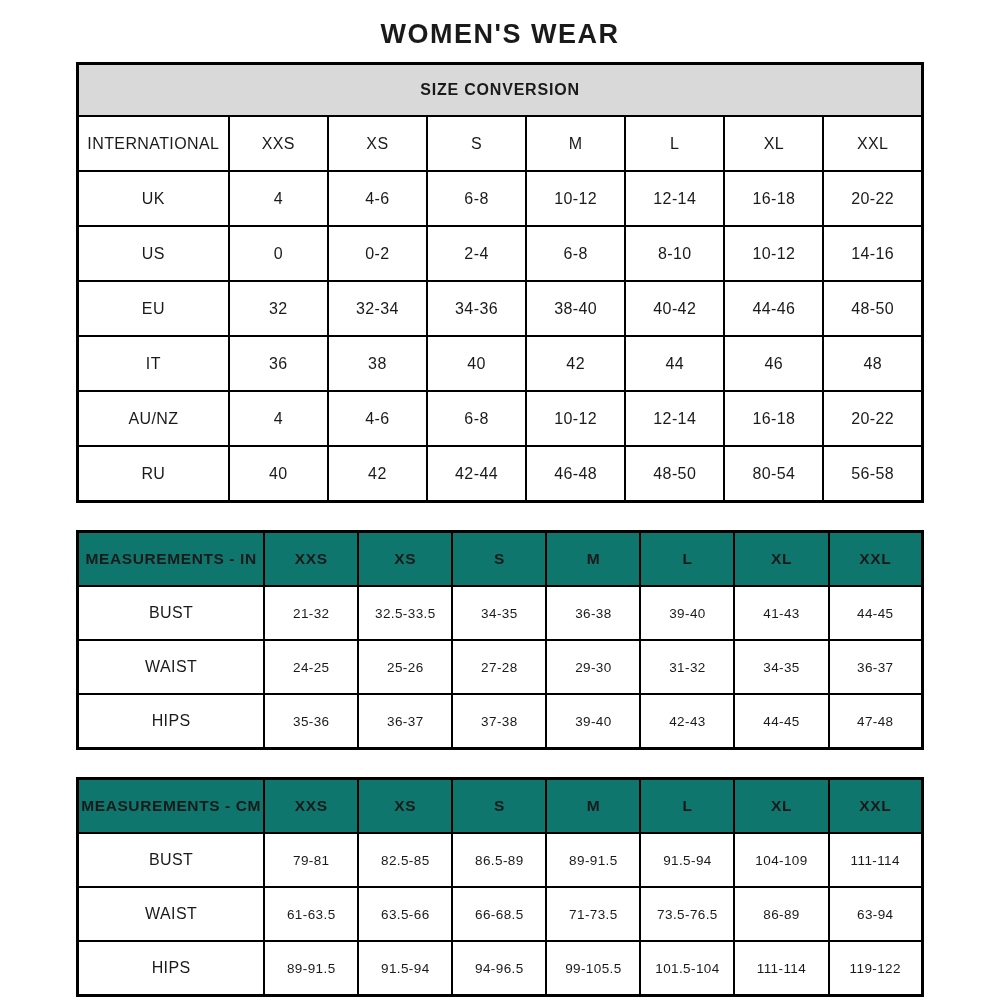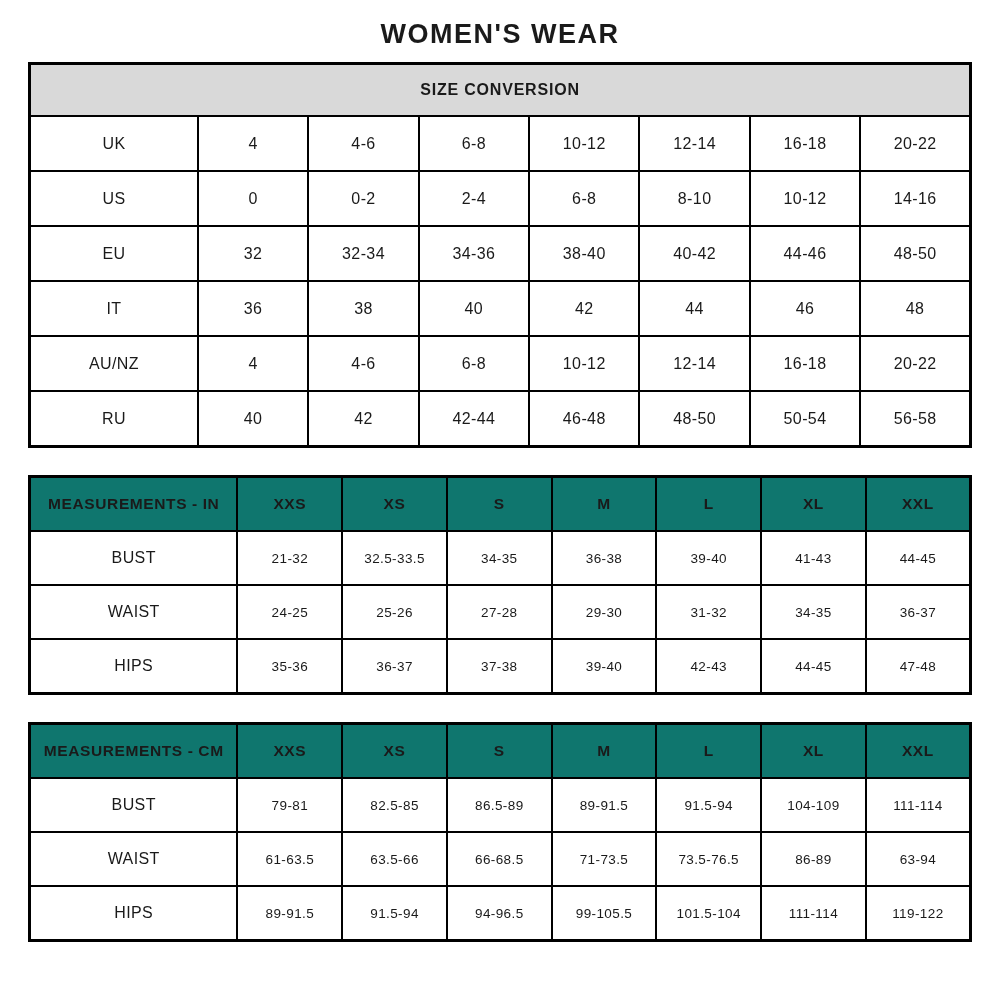--- a/index.html
+++ b/index.html
@@ -4,21 +4,21 @@
 <style>
   html, body {
     margin: 0;
     padding: 0;
     background: #ffffff;
     width: 1000px;
     font-family: "Liberation Sans", "DejaVu Sans", sans-serif;
     color: #1a1a1a;
   }
   .page {
-    width: 944px;
+    width: 848px;
     margin: 0 auto;
     padding-top: 14px;
   }
   h1.title {
     text-align: center;
     font-size: 27px;
     font-weight: 700;
     letter-spacing: 1.5px;
     margin: 4px 0 12px 0;
     line-height: 32px;
@@ -76,20 +76,30 @@
       <col style="width:11.73%">
         <col style="width:11.73%">
         <col style="width:11.73%">
         <col style="width:11.72%">
     </colgroup>
     <tbody>
       <tr class="merged-header">
         <td colspan="8">SIZE CONVERSION</td>
       </tr>
       <tr>
+        <td>INTERNATIONAL</td>
+        <td>XXS</td>
+        <td>XS</td>
+        <td>S</td>
+        <td>M</td>
+        <td>L</td>
+        <td>XL</td>
+        <td>XXL</td>
+      </tr>
+      <tr>
         <td>UK</td>
         <td>4</td>
         <td>4-6</td>
         <td>6-8</td>
         <td>10-12</td>
         <td>12-14</td>
         <td>16-18</td>
         <td>20-22</td>
       </tr>
       <tr>
@@ -132,21 +142,21 @@
         <td>16-18</td>
         <td>20-22</td>
       </tr>
       <tr>
         <td>RU</td>
         <td>40</td>
         <td>42</td>
         <td>42-44</td>
         <td>46-48</td>
         <td>48-50</td>
-        <td>50-54</td>
+        <td>80-54</td>
         <td>56-58</td>
       </tr>
     </tbody>
   </table>
 
   <table class="m">
     <colgroup>
       <col style="width:22.1%">
       <col style="width:11.13%">
         <col style="width:11.13%">

